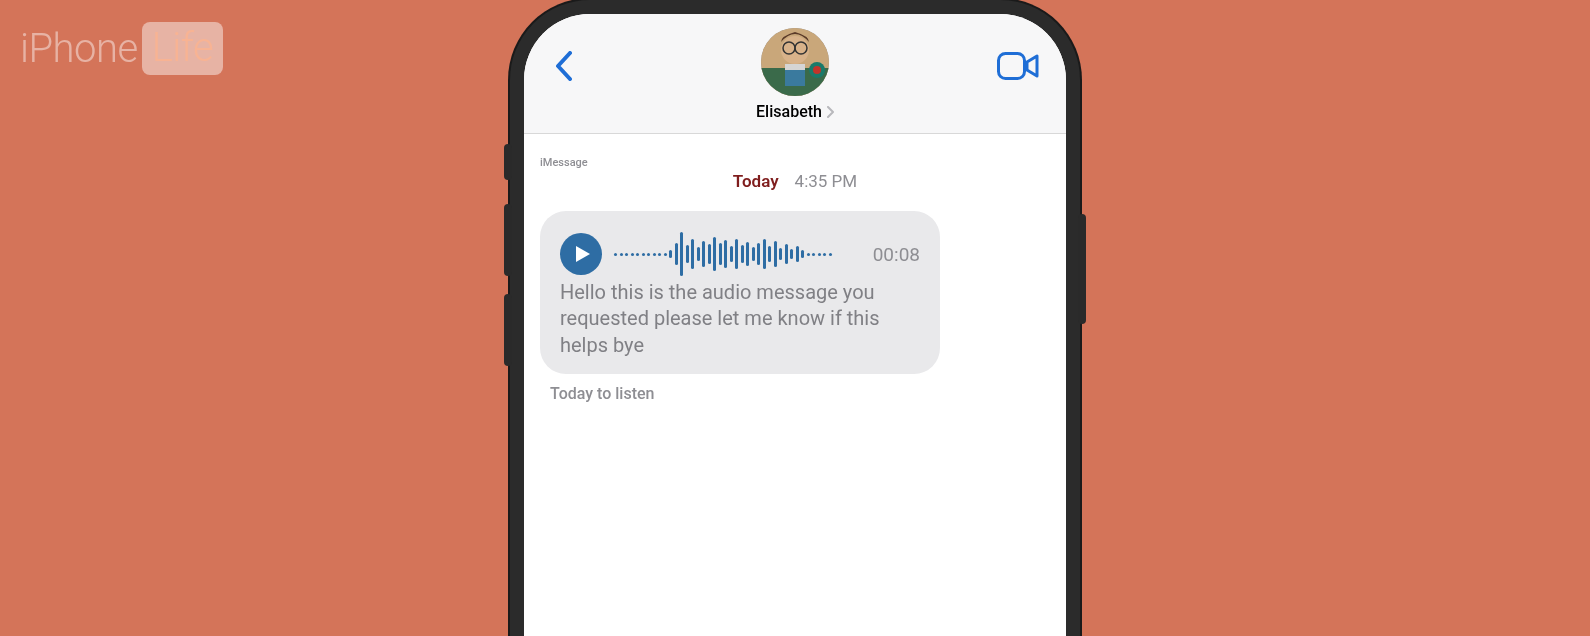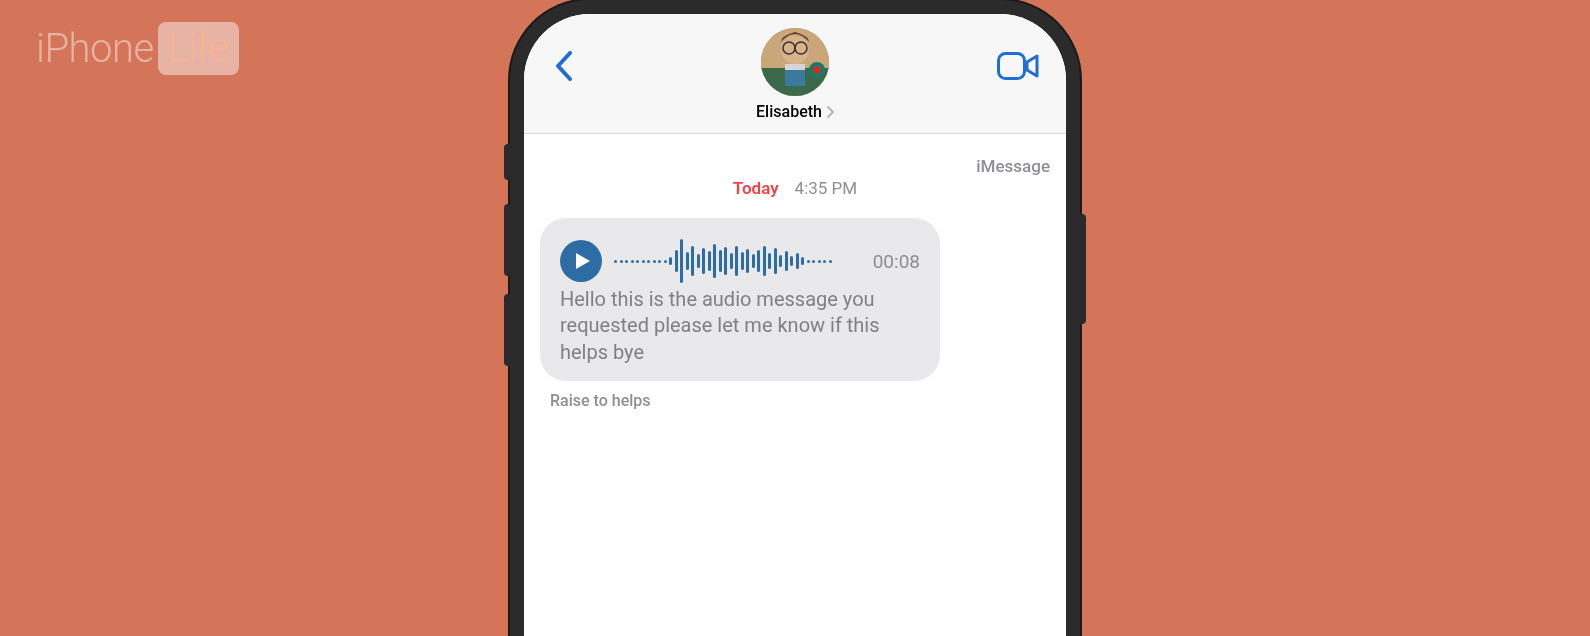--- a/index.html
+++ b/index.html
@@ -6,21 +6,21 @@
   body {
     width: 1590px;
     height: 636px;
     background: #d47459;
     position: relative;
     overflow: hidden;
   }
   .watermark {
     position: absolute;
     top: 22px;
-    left: 36px;
+    left: 20px;
     color: rgba(255,255,255,0.45);
     font-size: 40px;
     font-weight: 300;
     letter-spacing: -0.5px;
     display: flex;
     align-items: center;
     gap: 2px;
   }
   .watermark .life-box {
     background: rgba(255,255,255,0.45);
@@ -113,32 +113,32 @@
     color: #000;
   }
   .contact-chevron {
     color: #b8b8bc;
     display: inline-flex;
   }
   .conversation {
     padding: 22px 16px 0 16px;
   }
   .thread-label {
-    text-align: right;
-    font-size: 17px;
+    text-align: left;
+    font-size: 11px;
     color: #8e8e93;
     font-weight: 500;
   }
   .timestamp-line {
     text-align: center;
     font-size: 17px;
     margin-top: 2px;
     color: #8e8e93;
   }
-  .timestamp-line .day { color:#ef4444; font-weight:600;text-align:right; }
+  .timestamp-line .day { color:#7f1d1d; font-weight:600;text-align:right; }
   .timestamp-line .time { color:#8e8e93; margin-left: 16px; }
   .bubble {
     margin-top: 20px;
     background: #e9e9eb;
     border-radius: 26px;
     padding: 18px 20px 16px 20px;
     max-width: 400px;
     position: relative;
   }
   .bubble::before {
@@ -310,17 +310,17 @@
               <span class="wave-dot"></span>
               <span class="wave-dot"></span>
               <span class="wave-dot"></span>
               <span class="wave-dot"></span>
           </div>
           <span class="duration">00:08</span>
         </div>
         <div class="transcription">Hello this is the audio message you requested please let me know if this helps bye</div>
       </div>
 
-      <div class="raise-hint">Raise to helps</div>
+      <div class="raise-hint">Today to listen</div>
     </div>
 
   </div>
 </div>
 
 </body></html>

